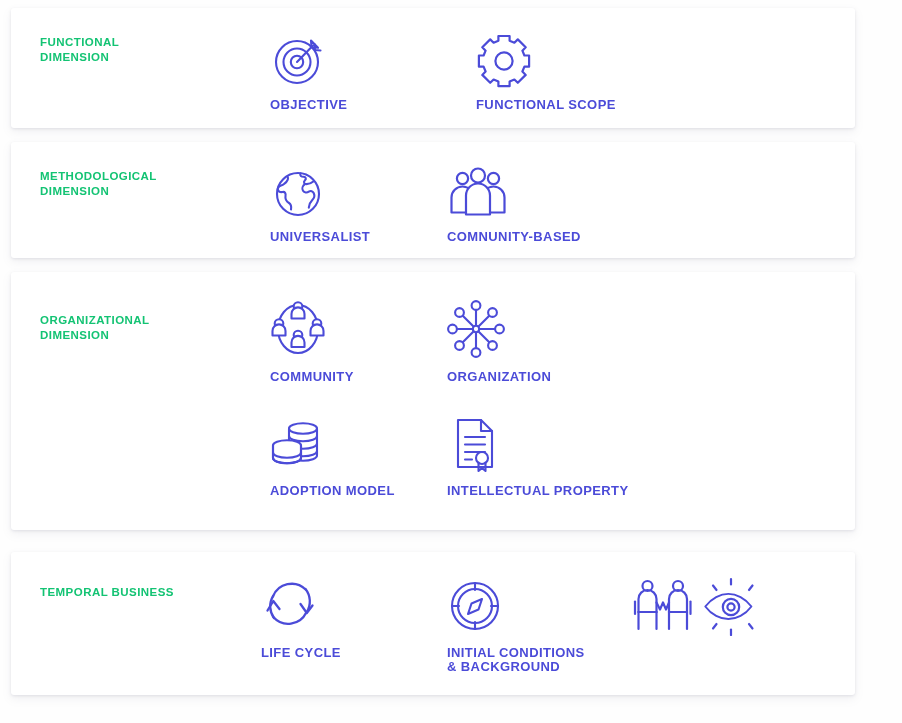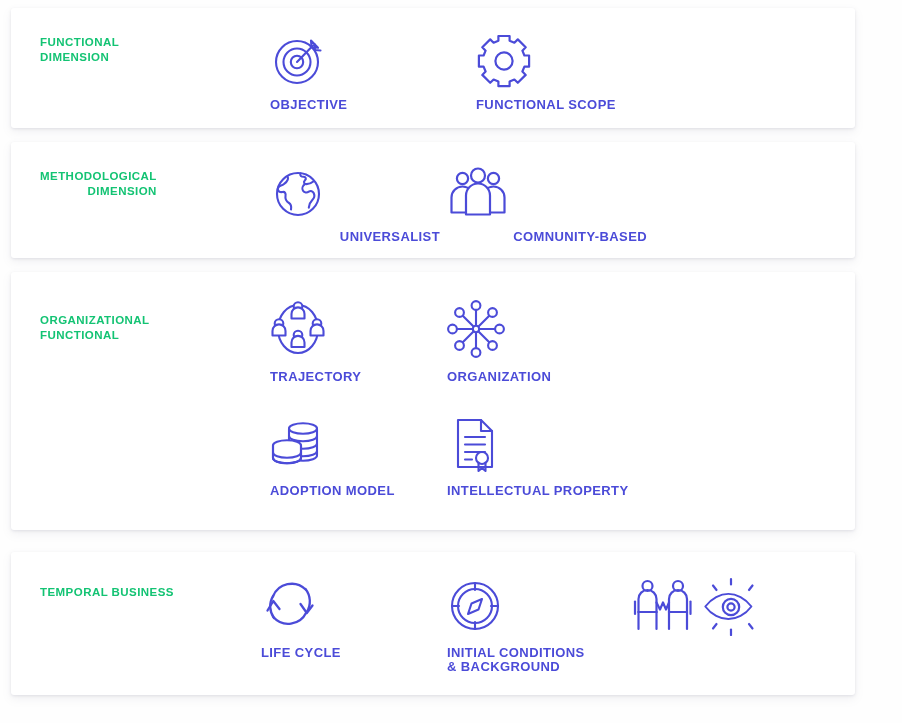--- a/index.html
+++ b/index.html
@@ -90,21 +90,21 @@
       <div class="icon-wrap">
         <svg width="56" height="56" viewBox="0 0 56 56" fill="none" stroke="#4b4bd8" stroke-width="2.2" stroke-linecap="round" stroke-linejoin="round">
           <path d="M33.6 9.5 L22.4 9.5 L22.4 14.2 L17.6 16.2 L14.2 12.9 L6.3 20.8 L9.6 24.2 L7.6 29 L2.9 29 L2.9 40.2 L7.6 40.2 L9.6 45 L6.3 48.4 L14.2 56.3 L17.6 53 L22.4 55 L22.4 59.7 L33.6 59.7 L33.6 55 L38.4 53 L41.8 56.3 L49.7 48.4 L46.4 45 L48.4 40.2 L53.1 40.2 L53.1 29 L48.4 29 L46.4 24.2 L49.7 20.8 L41.8 12.9 L38.4 16.2 L33.6 14.2 Z" transform="translate(0,-5.5) scale(1)"></path>
           <circle cx="28" cy="29" r="8.6"></circle>
         </svg>
       </div>
       <div class="item-label">FUNCTIONAL SCOPE</div>
     </div>
   </div>
 
-  <div class="panel" style="top:142px; height:116px;text-align:right;">
+  <div class="panel" style="top:142px; height:116px;">
     <div class="panel-title" style="top:27px;">METHODOLOGICAL
 DIMENSION</div>
 
     <div class="item" style="left:259px; top:16px; width:170px;">
       <div class="icon-wrap">
         <svg width="56" height="56" viewBox="0 0 56 56" fill="none" stroke="#4b4bd8" stroke-width="2.1" stroke-linecap="round" stroke-linejoin="round">
           <circle cx="28" cy="30" r="21"></circle>
           <path d="M17.5 12.5 c2 3.5 -1.5 6 -3.5 7.5 c-2.5 2 -5 1.5 -6 4 c-1 3 2 4.5 4.5 4 c2.5 -0.5 3.5 1.5 3 4 c-0.5 3 1 5.5 3.5 7 c2 1.2 2.5 3.5 2 6.5"></path>
           <path d="M30.5 9.3 c-1 2.5 1 3.5 3 3.5 c2.5 0 3 2 1.5 3.5 c-2 2 -0.8 3.8 1.5 3.8 c3.5 0 5 -1 6.8 -2.6"></path>
           <path d="M35 20.1 c-2.5 1.6 -3.3 4.5 -2 6.6 c1.3 2.1 4 2.2 5.8 1 c2 -1.3 4 -0.5 5 1.6 c1 2.2 0.3 5 -1.5 6.8 c-1.6 1.6 -3.2 4.5 -3.5 7.5"></path>
@@ -123,37 +123,37 @@
           <path d="M35.5 48.5 V33.5 a11 11 0 0 1 22 0 V48.5 Z"></path>
           <path d="M19 50.5 V31.5 a12 12 0 0 1 24 0 V50.5 Z" fill="#ffffff"></path>
         </svg>
       </div>
       <div class="item-label">COMNUNITY-BASED</div>
     </div>
   </div>
 
   <div class="panel" style="top:272px; height:258px;">
     <div class="panel-title" style="top:41px;">ORGANIZATIONAL
-FUNCTIONAL</div>
+DIMENSION</div>
 
     <div class="item" style="left:259px; top:26px; width:165px;">
       <div class="icon-wrap">
         <svg width="56" height="62" viewBox="0 0 56 62" fill="none" stroke="#4b4bd8" stroke-width="2.1" stroke-linecap="round" stroke-linejoin="round">
           <ellipse cx="28" cy="31" rx="20" ry="24"></ellipse>
           <circle cx="28" cy="8.5" r="4.3" fill="#fff"></circle>
           <path d="M21.5 20.5 v-4.6 a6.5 6.5 0 0 1 13 0 v4.6 Z" fill="#fff"></path>
           <circle cx="9" cy="25.5" r="4.3" fill="#fff"></circle>
           <path d="M2.5 37.5 v-4.6 a6.5 6.5 0 0 1 13 0 v4.6 Z" fill="#fff"></path>
           <circle cx="47" cy="25.5" r="4.3" fill="#fff"></circle>
           <path d="M40.5 37.5 v-4.6 a6.5 6.5 0 0 1 13 0 v4.6 Z" fill="#fff"></path>
           <circle cx="28" cy="37" r="4.3" fill="#fff"></circle>
           <path d="M21.5 49 v-4.6 a6.5 6.5 0 0 1 13 0 v4.6 Z" fill="#fff"></path>
         </svg>
       </div>
-      <div class="item-label">TRAJECTORY</div>
+      <div class="item-label">COMMUNITY</div>
     </div>
 
     <div class="item" style="left:436px; top:26px; width:170px;">
       <div class="icon-wrap">
         <svg width="58" height="62" viewBox="0 0 58 62" fill="none" stroke="#4b4bd8" stroke-width="2.1" stroke-linecap="round" stroke-linejoin="round">
           <line x1="29" y1="31" x2="29" y2="11"></line>
           <line x1="29" y1="31" x2="29" y2="51"></line>
           <line x1="29" y1="31" x2="9" y2="31"></line>
           <line x1="29" y1="31" x2="49" y2="31"></line>
           <line x1="29" y1="31" x2="15" y2="17"></line>

